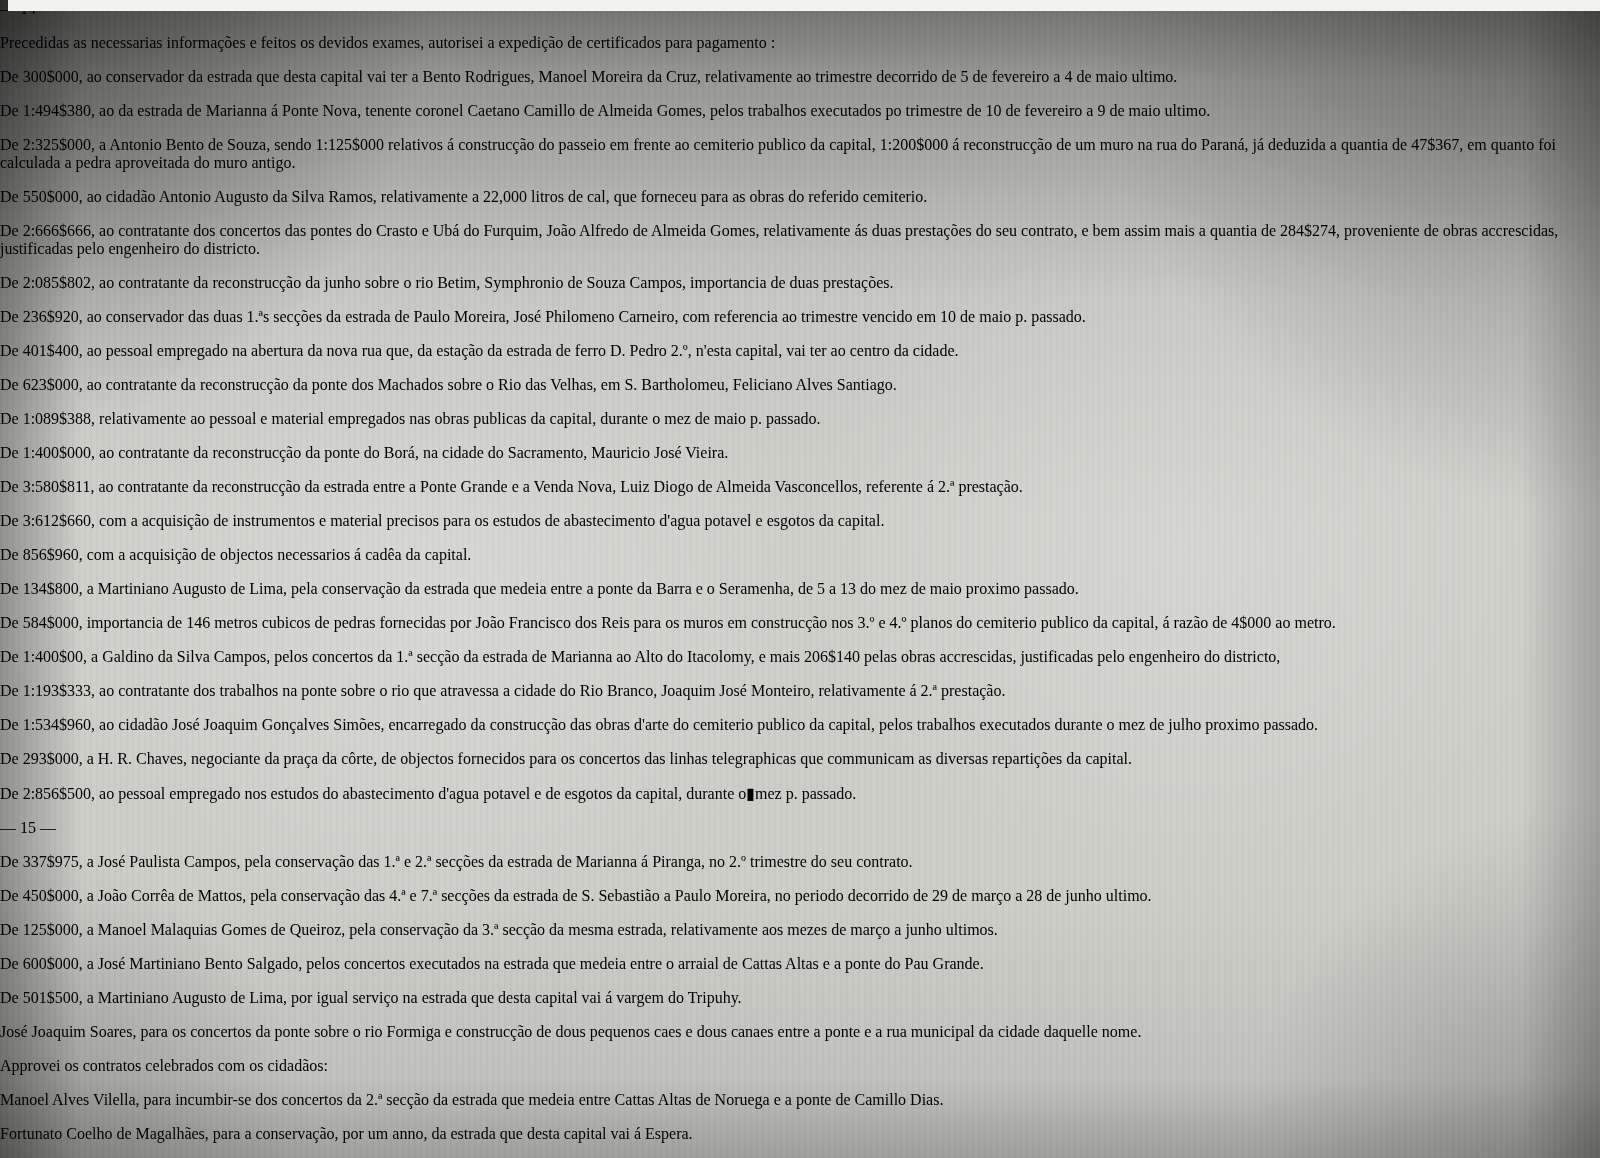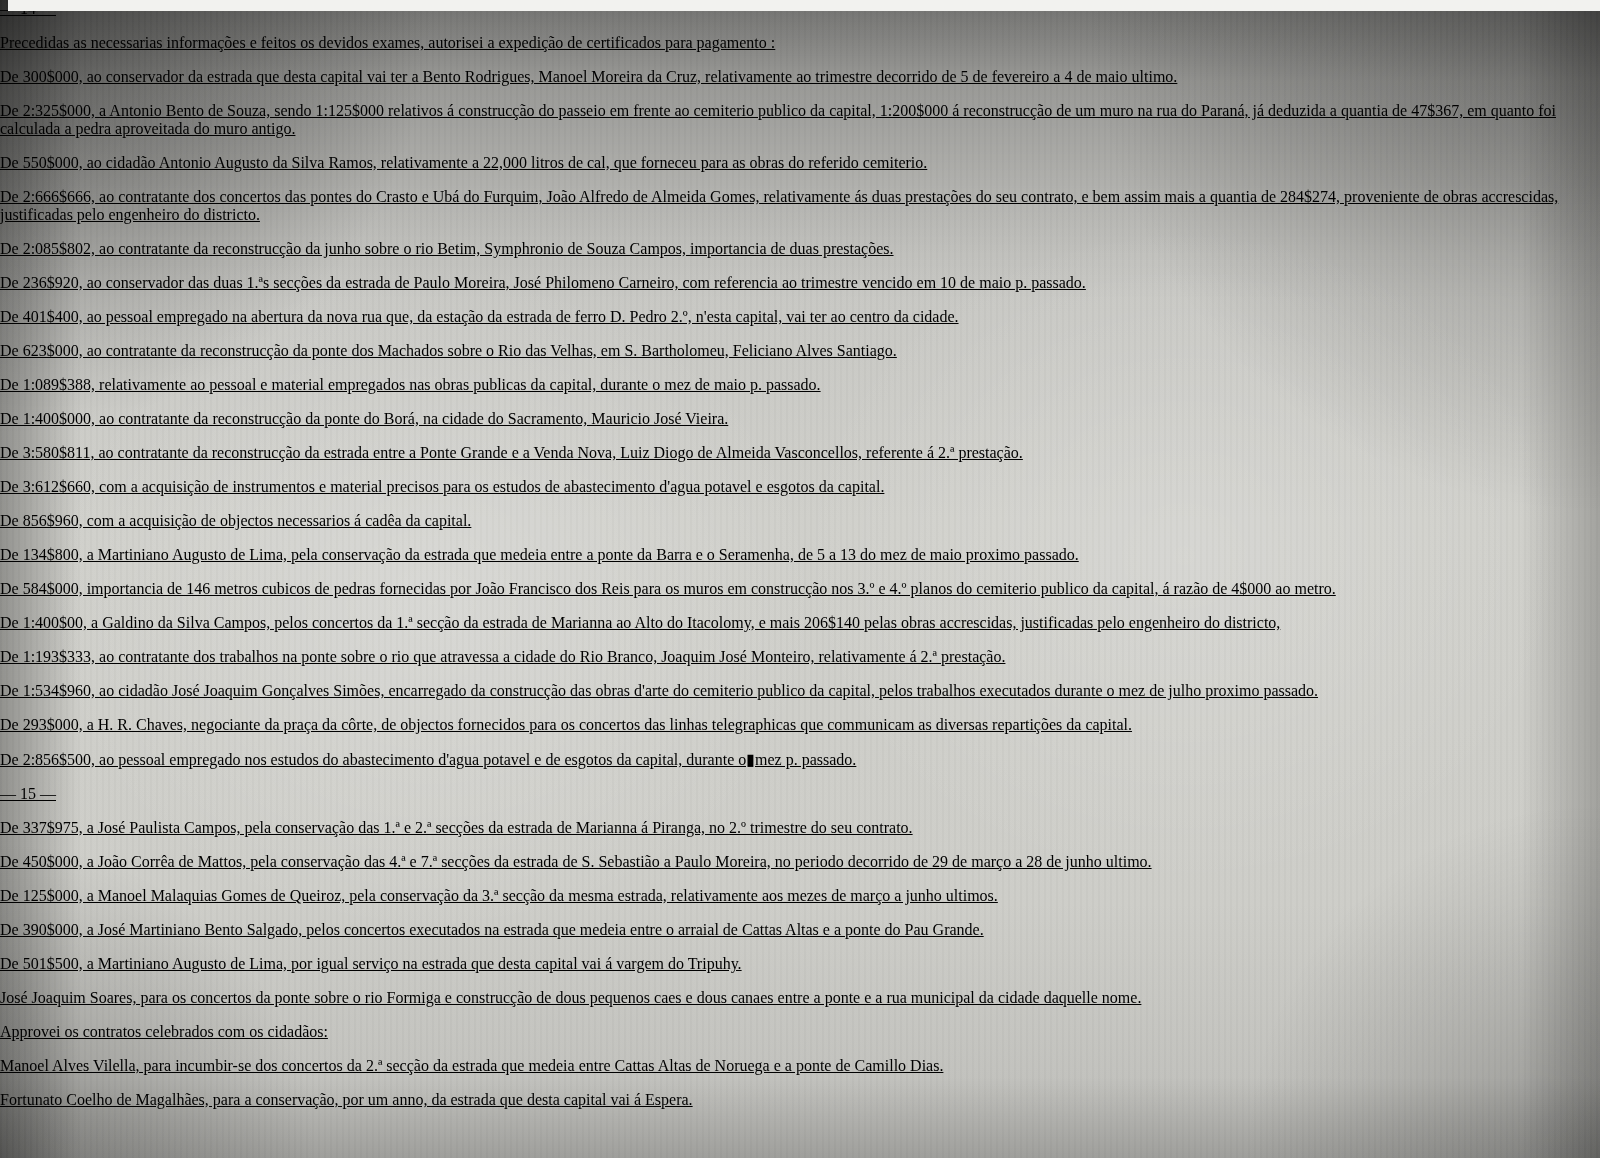--- a/index.html
+++ b/index.html
@@ -16,21 +16,20 @@
       radial-gradient(circle at 100% 0%, rgba(0,0,0,0.30), transparent 26%),
       radial-gradient(circle at 100% 100%, rgba(0,0,0,0.22), transparent 18%),
       radial-gradient(circle at 0% 100%, rgba(0,0,0,0.26), transparent 16%),
       linear-gradient(90deg, rgba(0,0,0,0.30) 0%, rgba(0,0,0,0) 5%),
       linear-gradient(270deg, rgba(0,0,0,0.22) 0%, rgba(0,0,0,0) 5%),
       linear-gradient(180deg, rgba(0,0,0,0.34) 0%, rgba(0,0,0,0.15) 7%, rgba(0,0,0,0) 26%),
       linear-gradient(0deg, rgba(0,0,0,0.16) 0%, rgba(0,0,0,0) 7%),
       radial-gradient(ellipse 560px 480px at 27% 52%, rgba(255,255,255,0.20), transparent 70%),
       radial-gradient(ellipse 560px 480px at 74% 48%, rgba(255,255,255,0.16), transparent 70%),
       linear-gradient(180deg, #a9a9a6 0%, #c6c6c2 22%, #cfcfca 45%, #cdcdc8 78%, #bcbcb8 100%);
-    text-decoration: underline;
   }
   .top-strip{position:absolute;left:8px;right:0;top:0;height:11px;background:#f2f2ef;}
   .left-strip{position:absolute;left:0;top:0;width:11px;height:100%;
     background:linear-gradient(180deg,#060606 0%,#0b0b0b 80%,#3a3a38 97%,#55555");
     background:linear-gradient(180deg,#060606 0%,#0b0b0b 80%,#3a3a38 97%,#555553 100%);}
   .page{position:absolute;color:#1f1f1d;text-shadow:0 0 0.5px rgba(25,25,22,0.85);}
   .page-left{left:132px;top:128px;width:640px;}
   .page-right{left:865px;top:132px;width:642px;}
   .pagenum{text-align:center;font-size:14px;letter-spacing:1.5px;margin:0 0 7px 0;}
   .page-left .pagenum{transform:translateX(-42px);}
@@ -84,20 +83,21 @@
 <div class="scan">
 
   <div class="top-strip"></div>
   <div class="left-strip"></div>
 
   <div class="page page-left">
     <div class="pagenum">— 14 —</div>
     <div class="body">
         <p>Precedidas as necessarias informações e feitos os devidos exames, autorisei a expedição de certificados para pagamento :</p>
         <p>De 300$000, ao conservador da estrada que desta capital vai ter a Bento Rodrigues, Manoel Moreira da Cruz, relativamente ao trimestre decorrido de 5 de fevereiro a 4 de maio ultimo.</p>
+        <p>De 1:494$380, ao da estrada de Marianna á Ponte Nova, tenente coronel Caetano Camillo de Almeida Gomes, pelos trabalhos executados po trimestre de 10 de fevereiro a 9 de maio ultimo.</p>
         <p>De 2:325$000, a Antonio Bento de Souza, sendo 1:125$000 relativos á construcção do passeio em frente ao cemiterio publico da capital, 1:200$000 á reconstrucção de um muro na rua do Paraná, já deduzida a quantia de 47$367, em quanto foi calculada a pedra aproveitada do muro antigo.</p>
         <p>De 550$000, ao cidadão Antonio Augusto da Silva Ramos, relativamente a 22,000 litros de cal, que forneceu para as obras do referido cemiterio.</p>
         <p>De 2:666$666, ao contratante dos concertos das pontes do Crasto e Ubá do Furquim, João Alfredo de Almeida Gomes, relativamente ás duas prestações do seu contrato, e bem assim mais a quantia de 284$274, proveniente de obras accrescidas, justificadas pelo engenheiro do districto.</p>
         <p>De 2:085$802, ao contratante da reconstrucção da junho sobre o rio Betim, Symphronio de Souza Campos, importancia de duas prestações.</p>
         <p>De 236$920, ao conservador das duas 1.ªs secções da estrada de Paulo Moreira, José Philomeno Carneiro, com referencia ao trimestre vencido em 10 de maio p. passado.</p>
         <p>De 401$400, ao pessoal empregado na abertura da nova rua que, da estação da estrada de ferro D. Pedro 2.º, n'esta capital, vai ter ao centro da cidade.</p>
         <p>De 623$000, ao contratante da reconstrucção da ponte dos Machados sobre o Rio das Velhas, em S. Bartholomeu, Feliciano Alves Santiago.</p>
         <p>De 1:089$388, relativamente ao pessoal e material empregados nas obras publicas da capital, durante o mez de maio p. passado.</p>
         <p>De 1:400$000, ao contratante da reconstrucção da ponte do Borá, na cidade do Sacramento, Mauricio José Vieira.</p>
         <p>De 3:580$811, ao contratante da reconstrucção da estrada entre a Ponte Grande e a Venda Nova, Luiz Diogo de Almeida Vasconcellos, referente á 2.ª prestação.</p>
@@ -112,21 +112,21 @@
         <p>De 2:856$500, ao pessoal empregado nos estudos do abastecimento d'agua potavel e de esgotos da capital, durante o▮mez p. passado.</p>
       </div>
   </div>
 
   <div class="page page-right">
     <div class="pagenum">— 15 —</div>
     <div class="body">
         <p>De 337$975, a José Paulista Campos, pela conservação das 1.ª e 2.ª secções da estrada de Marianna á Piranga, no 2.º trimestre do seu contrato.</p>
         <p>De 450$000, a João Corrêa de Mattos, pela conservação das 4.ª e 7.ª secções da estrada de S. Sebastião a Paulo Moreira, no periodo decorrido de 29 de março a 28 de junho ultimo.</p>
         <p>De 125$000, a Manoel Malaquias Gomes de Queiroz, pela conservação da 3.ª secção da mesma estrada, relativamente aos mezes de março a junho ultimos.</p>
-        <p>De 390$000, a José Martiniano Bento Salgado, pelos concertos executados na estrada que medeia entre o arraial de Cattas Altas e a ponte do Pau Grande.</p>
+        <p>De 600$000, a José Martiniano Bento Salgado, pelos concertos executados na estrada que medeia entre o arraial de Cattas Altas e a ponte do Pau Grande.</p>
         <p>De 501$500, a Martiniano Augusto de Lima, por igual serviço na estrada que desta capital vai á vargem do Tripuhy.</p>
       </div>
     <div class="sep"></div>
     <div class="body">
         <p>José Joaquim Soares, para os concertos da ponte sobre o rio Formiga e construcção de dous pequenos caes e dous canaes entre a ponte e a rua municipal da cidade daquelle nome.</p>
         <p>Approvei os contratos celebrados com os cidadãos:</p>
         <p>Manoel Alves Vilella, para incumbir-se dos concertos da 2.ª secção da estrada que medeia entre Cattas Altas de Noruega e a ponte de Camillo Dias.</p>
         <p>Fortunato Coelho de Magalhães, para a conservação, por um anno, da estrada que desta capital vai á Espera.</p>
       </div>
 

